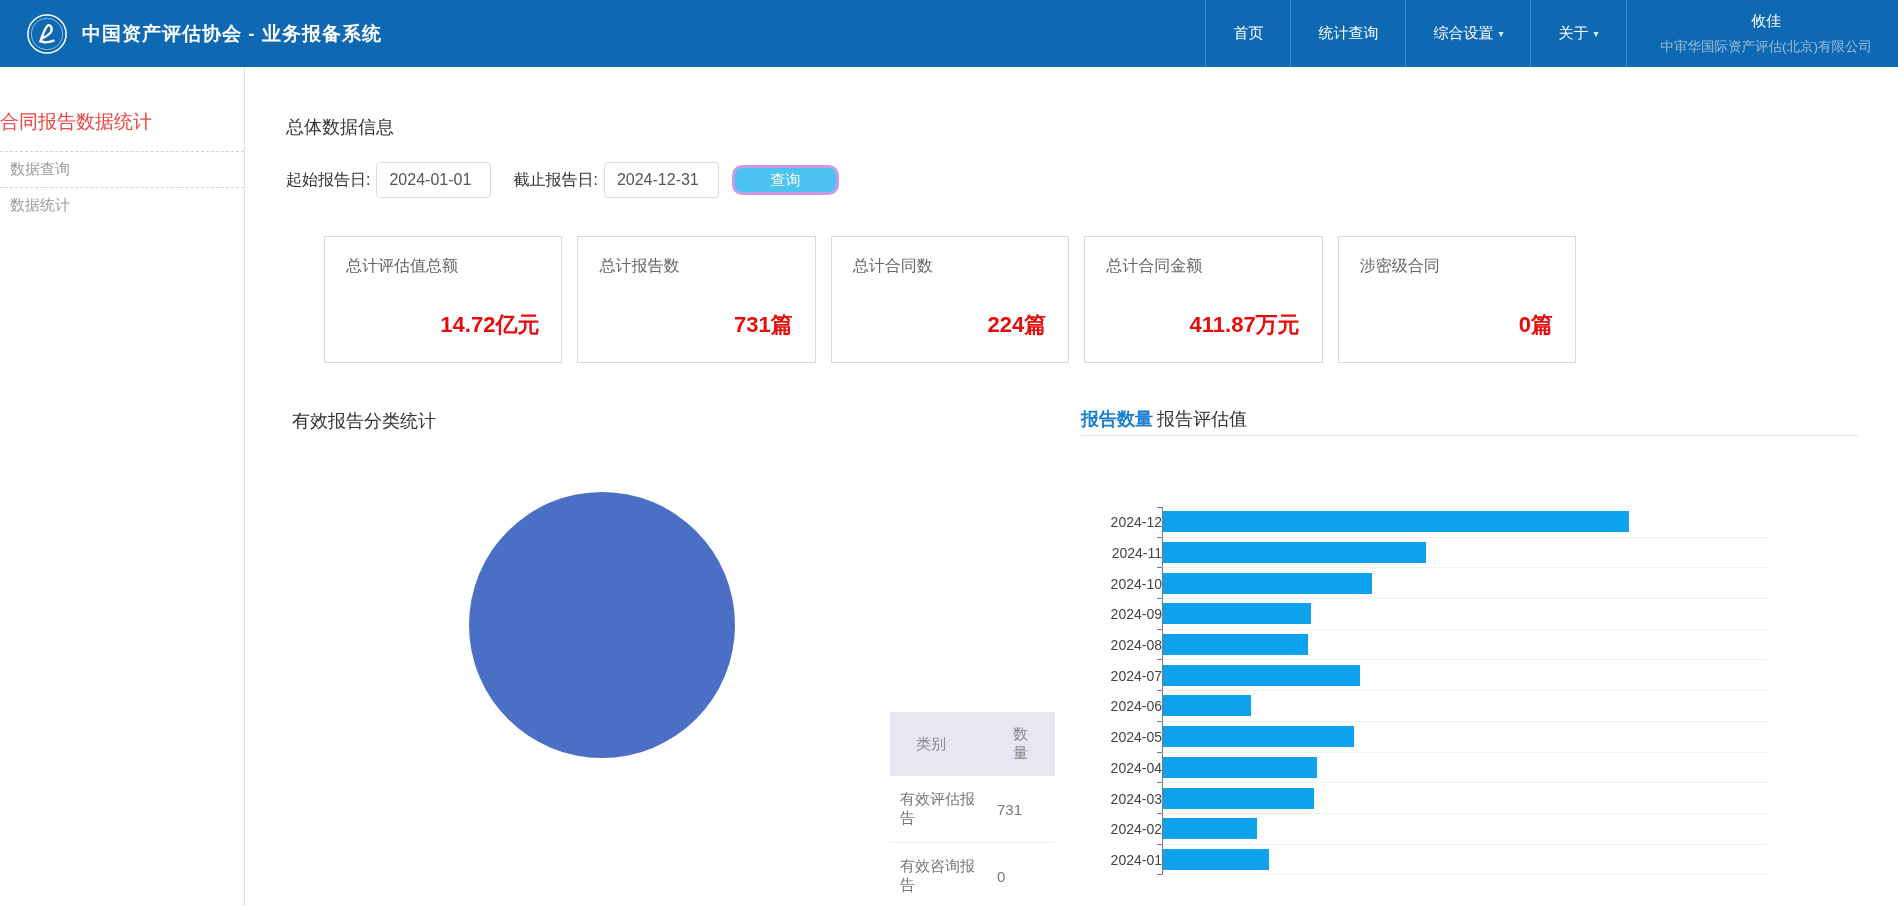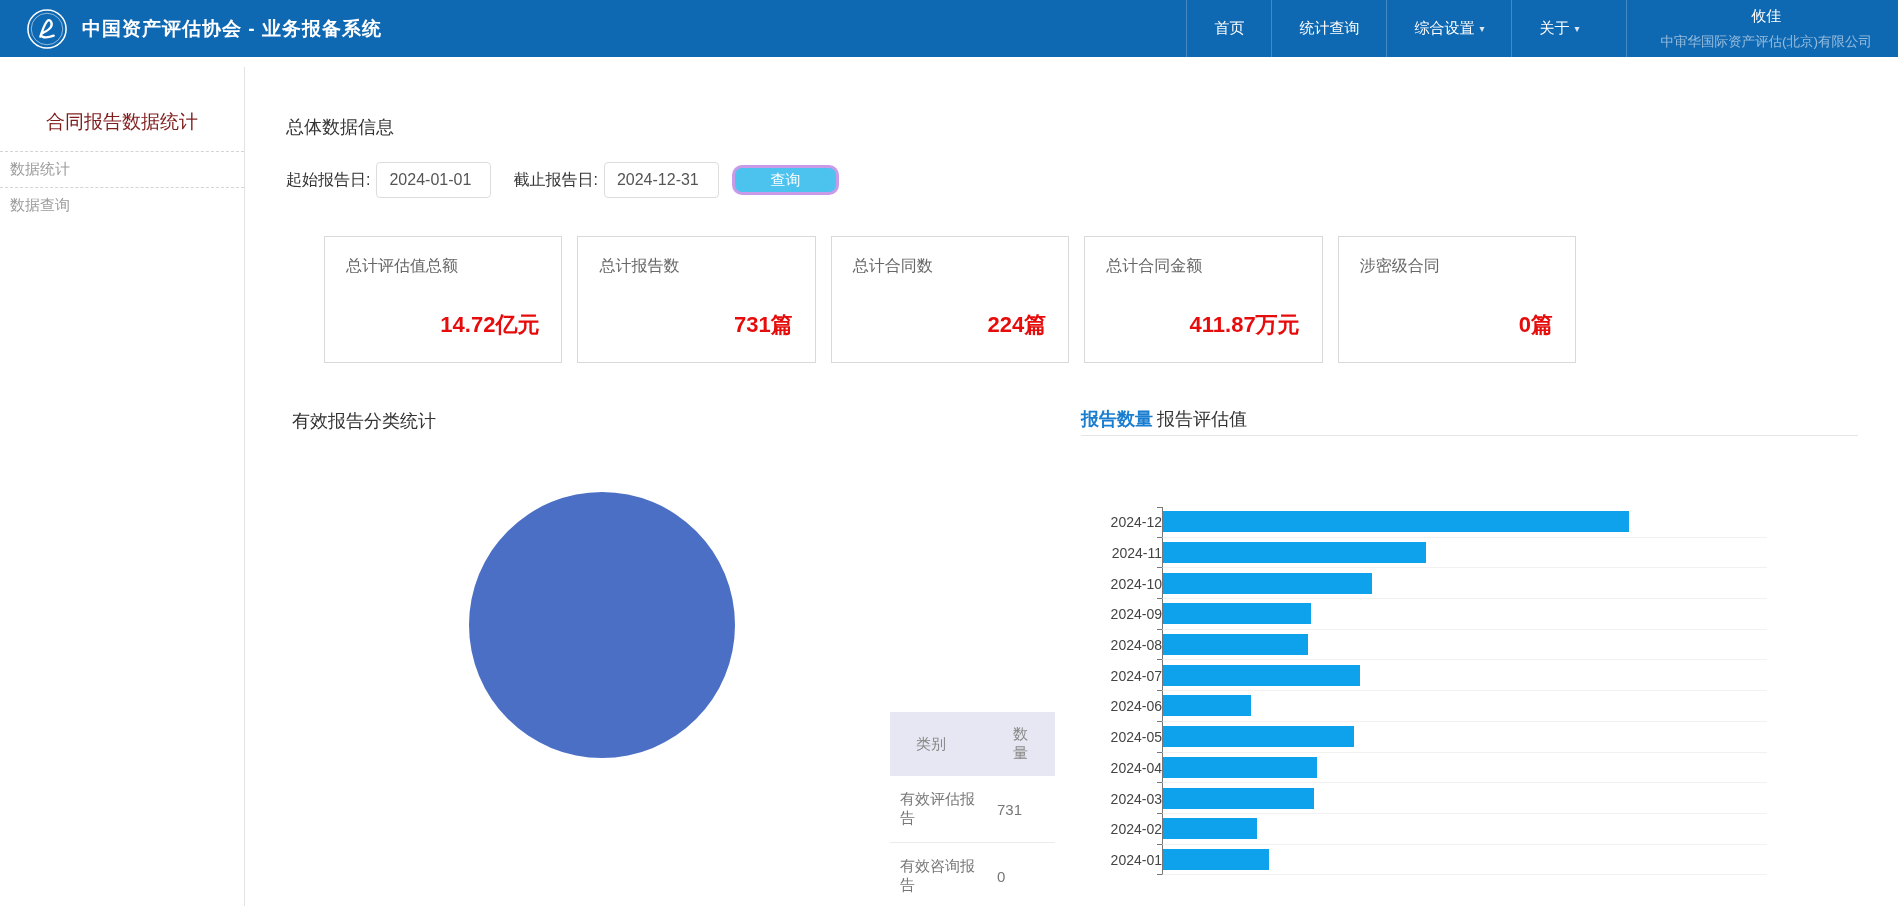--- a/index.html
+++ b/index.html
@@ -1,39 +1,39 @@
 <!DOCTYPE html>
 <html><head>
 <meta charset="utf-8">
 <style>
   * { margin:0; padding:0; box-sizing:border-box; }
   html,body { width:1898px; height:906px; overflow:hidden; background:#fff;
               font-family:"Liberation Sans", sans-serif; }
 
   
-  .header { position:absolute; left:0; top:0; width:1898px; height:57px;
+  .header { position:absolute; left:0; top:0; width:1898px; height:67px;
             background:#0f68b2; display:flex; align-items:center; color:#fff; }
   .brand { display:flex; align-items:center; gap:14px; padding-left:26px; }
   .logo { width:42px; height:42px; flex:0 0 42px; }
   .brand-title { font-size:19px; font-weight:bold; letter-spacing:1px; }
-  .header-right { margin-left:auto; display:flex; align-items:stretch; height:100%;gap:19px; }
+  .header-right { margin-left:auto; display:flex; align-items:stretch; height:100%; }
   .nav-item { display:flex; align-items:center; padding:0 27px;
               border-left:1px solid rgba(255,255,255,.22); font-size:15px;
               cursor:pointer; white-space:nowrap; }
   .nav-item .caret { font-size:10px; margin-left:5px; opacity:.85; }
   .user-menu { border-left:1px solid rgba(255,255,255,.22); display:flex;
                flex-direction:column; align-items:center; justify-content:center;
                gap:7px; padding:0 26px 0 34px; }
   .user-name { font-size:15px; color:#fff; }
   .user-company { font-size:13.5px; color:rgba(255,255,255,.55); white-space:nowrap; }
 
   
   .sidebar { position:absolute; left:0; top:67px; width:245px; bottom:0;
              background:#fff; border-right:1px solid #e3e3e3; padding-top:42px; }
-  .sidebar-title { text-align:center; font-size:19px; color:#7f1d1d; padding-bottom:16px; }
+  .sidebar-title { text-align:left; font-size:19px; color:#ef4444; padding-bottom:16px; }
   .sidebar-item { font-size:15px; color:#9b9b9b; padding:8px 10px;
                   border-top:1px dashed #d4d4d4; cursor:pointer; }
 
   
   .main { position:absolute; left:245px; top:67px; right:0; bottom:0; background:#fff; }
   .overview-title { position:absolute; left:41px; top:48px; font-size:18px; color:#333; }
 
   .filter-row { position:absolute; left:41px; top:95px; display:flex; align-items:center; }
   .filter-label { font-size:16px; color:#333; font-weight:500; margin-right:6px; }
   .date-input { width:115px; height:36px; border:1px solid #ddd; border-radius:4px;
@@ -115,22 +115,22 @@
     <div class="user-menu">
       <span class="user-name">攸佳</span>
       <span class="user-company">中审华国际资产评估(北京)有限公司</span>
     </div>
   </div>
 </div>
 
 <div class="sidebar">
   <div class="sidebar-title">合同报告数据统计</div>
   <div id="sidebar-items">
+      <div class="sidebar-item">数据查询</div>
       <div class="sidebar-item">数据统计</div>
-      <div class="sidebar-item">数据查询</div>
     </div>
 </div>
 
 <div class="main">
 
   <div class="overview-title">总体数据信息</div>
 
   <div class="filter-row">
     <span class="filter-label">起始报告日:</span>
     <input class="date-input" type="text" value="2024-01-01" style="">

